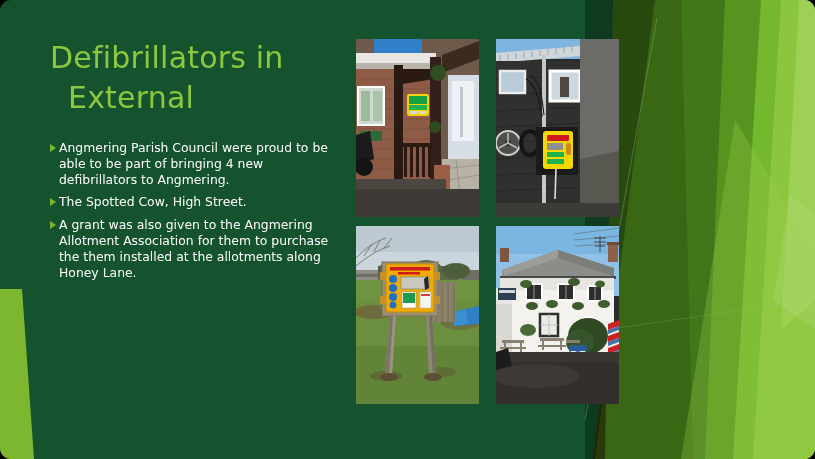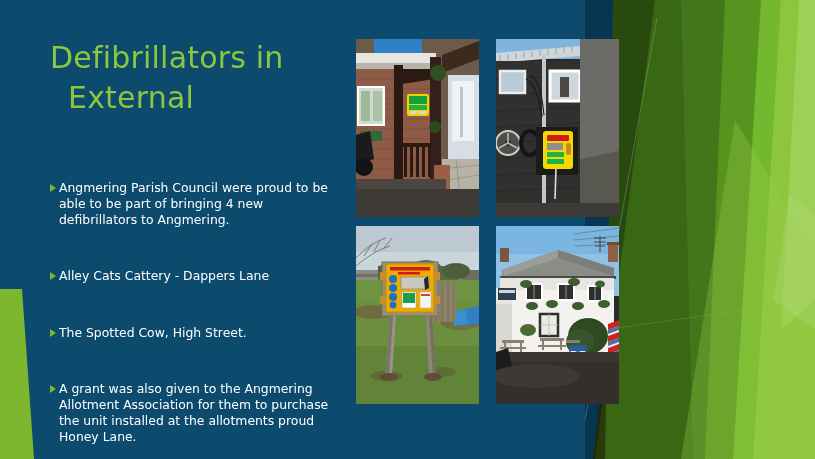--- a/index.html
+++ b/index.html
@@ -7,22 +7,23 @@
     padding: 0;
     background: #000000;
   }
   body {
     font-family: "DejaVu Sans", "Liberation Sans", sans-serif;
   }
   #slide {
     position: relative;
     width: 815px;
     height: 459px;
-    background: #0c4a6e;
+    background: #14532d;
     overflow: hidden;
+    border-radius: 11px;
   }
 
   
   #decor-right {
     position: absolute;
     top: 0; right: 0;
     width: 230px;
     height: 459px;
     pointer-events: none;
   }
@@ -61,21 +62,20 @@
     padding: 0;
     list-style: none;
     color: #FFFFFF;
     font-size: 12.4px;
     line-height: 1.30;
   }
   #body-list li {
     position: relative;
     padding-left: 9px;
     margin-bottom: 6px;
-    margin-top: 40px;
   }
   #body-list li .tri {
     position: absolute;
     left: 0;
     top: 4px;
     width: 0; height: 0;
     border-left: 6px solid #7DB72F;
     border-top: 4px solid transparent;
     border-bottom: 4px solid transparent;
   }
@@ -127,29 +127,25 @@
 
   <h1 id="title"><span>Defibrillators in</span><span class="ln2">External</span></h1>
 
   <ul id="body-list">
     <li>
       <span class="tri"></span>
       <span>Angmering Parish Council were proud to be able to be part of bringing 4 new defibrillators to Angmering.</span>
     </li>
     <li>
       <span class="tri"></span>
-      <span>Alley Cats Cattery - Dappers Lane</span>
-    </li>
-    <li>
-      <span class="tri"></span>
       <span>The Spotted Cow, High Street.</span>
     </li>
     <li>
       <span class="tri"></span>
-      <span>A grant was also given to the Angmering Allotment Association for them to purchase the unit installed at the allotments proud Honey Lane.</span>
+      <span>A grant was also given to the Angmering Allotment Association for them to purchase the them installed at the allotments along Honey Lane.</span>
     </li>
   </ul>
 
   <div class="photo" id="photo-1">
     <svg viewBox="0 0 123 178" preserveAspectRatio="none">
       <rect x="0" y="0" width="123" height="178" fill="#6d5a4a"></rect>
 
       <rect x="18" y="0" width="48" height="18" fill="#2f7fc9"></rect>
 
       <rect x="0" y="14" width="80" height="12" fill="#e8e6e1"></rect>

